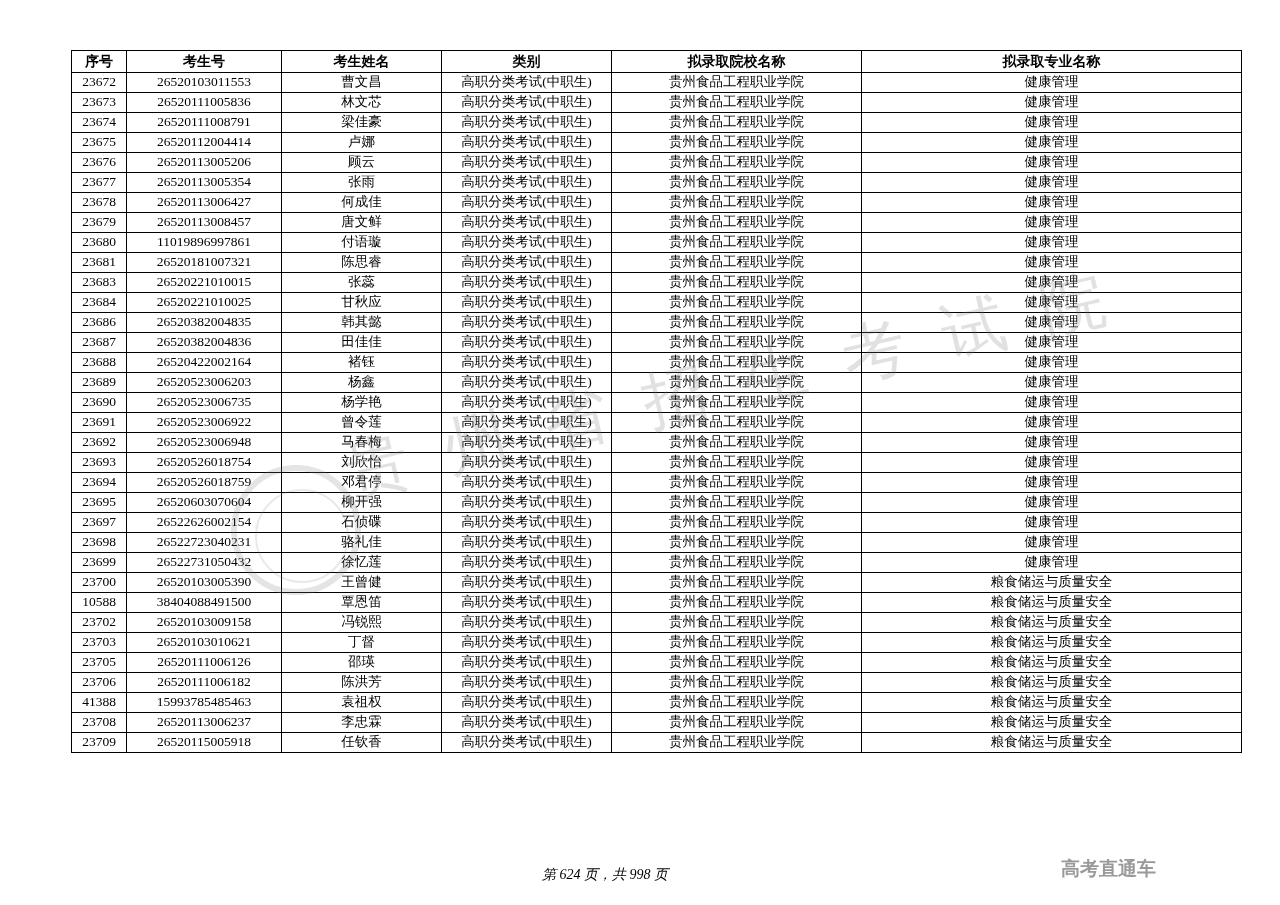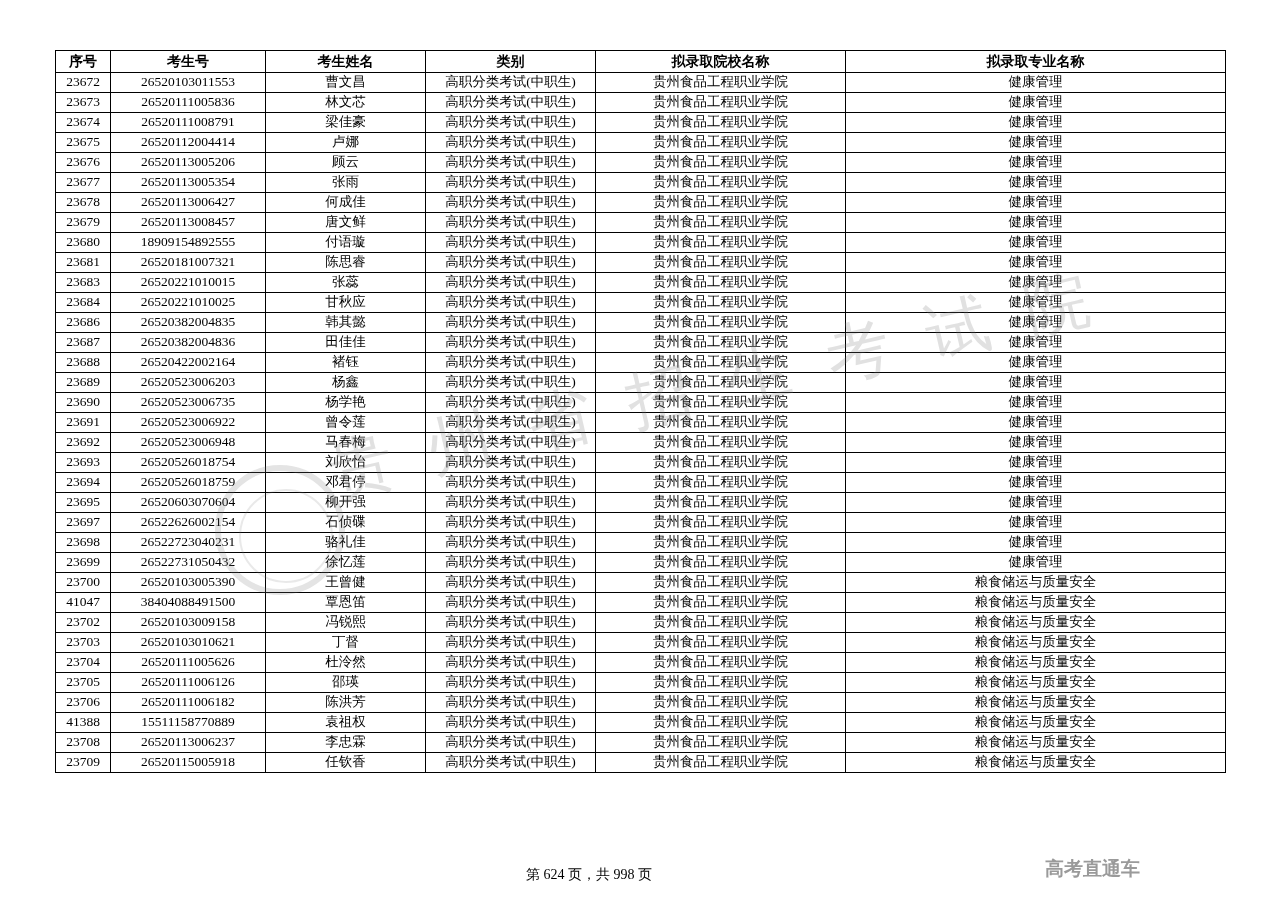--- a/index.html
+++ b/index.html
@@ -9,20 +9,21 @@
     background: #ffffff;
     font-family: "Liberation Serif", "DejaVu Serif", serif;
     color: #000;
     position: relative;
     overflow: hidden;
   }
   .page {
     position: relative;
     width: 1178px;
     height: 905px;
+    margin-left: 16px;
   }
   table.admission-table {
     position: absolute;
     left: 55px;
     top: 50px;
     width: 1170px;
     border-collapse: collapse;
     table-layout: fixed;
   }
   table.admission-table th,
@@ -42,20 +43,21 @@
     font-size: 14px;
     height: 22px;
   }
   .footer-pageinfo {
     position: absolute;
     left: 0;
     right: 0;
     top: 866px;
     text-align: center;
     font-size: 14px;
+    font-style: italic;
   }
   .brand-mark {
     position: absolute;
     right: 38px;
     top: 856px;
     font-size: 19px;
     color: #9a9a9a;
     font-family: Liberation Serif, serif;
     font-weight: bold;
   }
@@ -184,21 +186,21 @@
         <tr>
           <td>23679</td>
           <td>26520113008457</td>
           <td>唐文鲜</td>
           <td>高职分类考试(中职生)</td>
           <td>贵州食品工程职业学院</td>
           <td>健康管理</td>
         </tr>
         <tr>
           <td>23680</td>
-          <td>18909154892555</td>
+          <td>11019896997861</td>
           <td>付语璇</td>
           <td>高职分类考试(中职生)</td>
           <td>贵州食品工程职业学院</td>
           <td>健康管理</td>
         </tr>
         <tr>
           <td>23681</td>
           <td>26520181007321</td>
           <td>陈思睿</td>
           <td>高职分类考试(中职生)</td>
@@ -327,21 +329,21 @@
         </tr>
         <tr>
           <td>23700</td>
           <td>26520103005390</td>
           <td>王曾健</td>
           <td>高职分类考试(中职生)</td>
           <td>贵州食品工程职业学院</td>
           <td>粮食储运与质量安全</td>
         </tr>
         <tr>
-          <td>41047</td>
+          <td>10588</td>
           <td>38404088491500</td>
           <td>覃恩笛</td>
           <td>高职分类考试(中职生)</td>
           <td>贵州食品工程职业学院</td>
           <td>粮食储运与质量安全</td>
         </tr>
         <tr>
           <td>23702</td>
           <td>26520103009158</td>
           <td>冯锐熙</td>
@@ -351,46 +353,38 @@
         </tr>
         <tr>
           <td>23703</td>
           <td>26520103010621</td>
           <td>丁督</td>
           <td>高职分类考试(中职生)</td>
           <td>贵州食品工程职业学院</td>
           <td>粮食储运与质量安全</td>
         </tr>
         <tr>
-          <td>23704</td>
-          <td>26520111005626</td>
-          <td>杜泠然</td>
-          <td>高职分类考试(中职生)</td>
-          <td>贵州食品工程职业学院</td>
-          <td>粮食储运与质量安全</td>
-        </tr>
-        <tr>
           <td>23705</td>
           <td>26520111006126</td>
           <td>邵瑛</td>
           <td>高职分类考试(中职生)</td>
           <td>贵州食品工程职业学院</td>
           <td>粮食储运与质量安全</td>
         </tr>
         <tr>
           <td>23706</td>
           <td>26520111006182</td>
           <td>陈洪芳</td>
           <td>高职分类考试(中职生)</td>
           <td>贵州食品工程职业学院</td>
           <td>粮食储运与质量安全</td>
         </tr>
         <tr>
           <td>41388</td>
-          <td>15511158770889</td>
+          <td>15993785485463</td>
           <td>袁祖权</td>
           <td>高职分类考试(中职生)</td>
           <td>贵州食品工程职业学院</td>
           <td>粮食储运与质量安全</td>
         </tr>
         <tr>
           <td>23708</td>
           <td>26520113006237</td>
           <td>李忠霖</td>
           <td>高职分类考试(中职生)</td>

